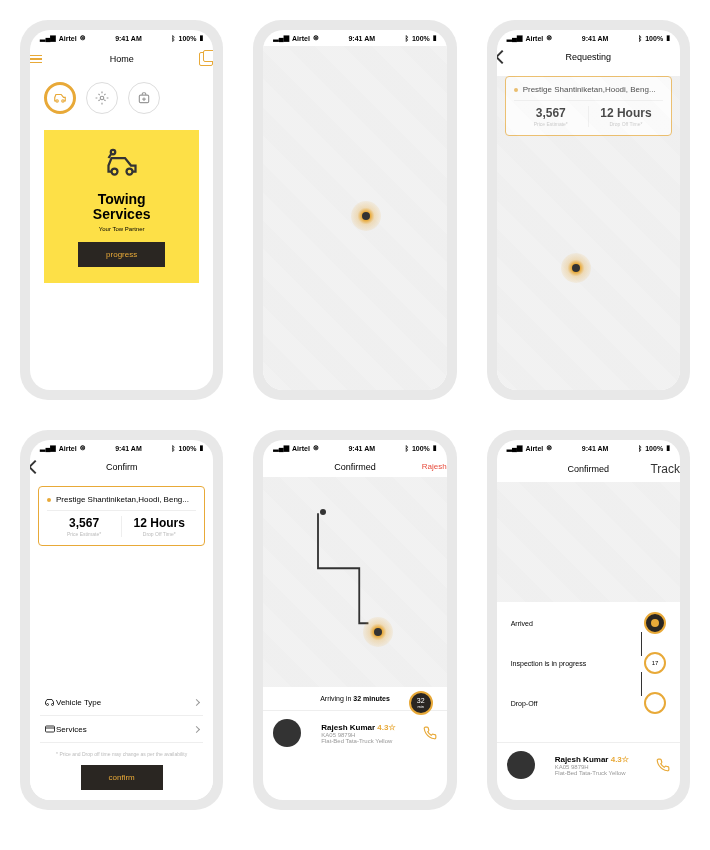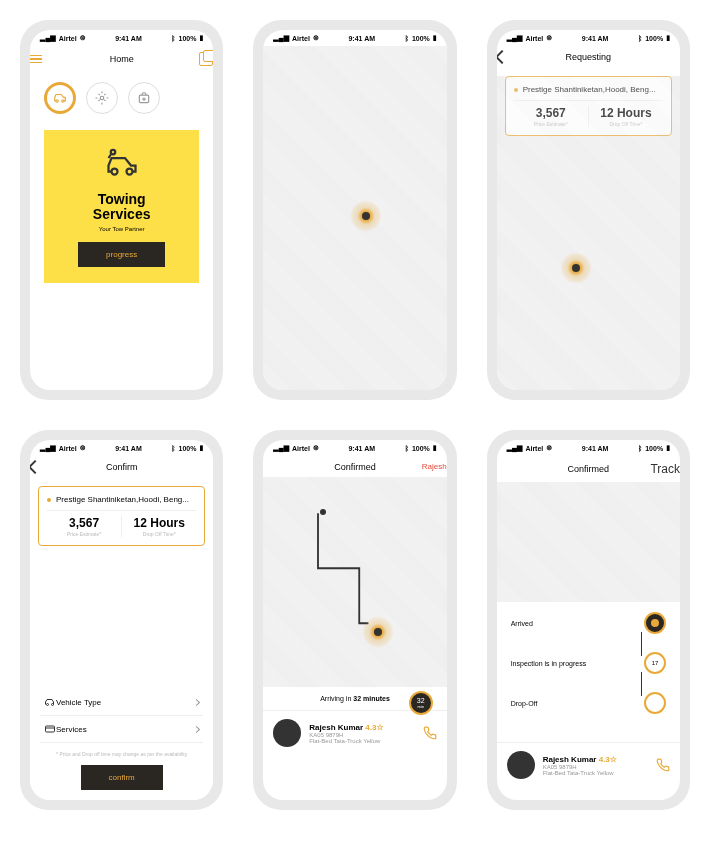--- a/index.html
+++ b/index.html
@@ -40,21 +40,21 @@
 .btn-dark{background:#2a2622;color:#e8a938;border:none;padding:8px 28px;font-size:8px;margin-top:10px;cursor:pointer}
 .bottom-panel{position:absolute;bottom:0;left:0;right:0;background:#fff;padding:10px}
 .option-row{display:flex;align-items:center;justify-content:space-between;padding:7px 4px;border-bottom:1px solid #eee;cursor:pointer}
 .option-row .lbl{font-size:8px;display:flex;align-items:center;}
 .chevron{width:5px;height:5px;border-right:1px solid #999;border-top:1px solid #999;transform:rotate(45deg)}
 .fine-print{font-size:5px;color:#bbb;text-align:center;margin:8px 0}
 .confirm-btn{display:block;margin:0 auto}
 .arriving{text-align:center;font-size:7px;padding:8px;position:relative}
 .arriving b{font-weight:700}
 .timer-badge{position:absolute;right:14px;top:4px;width:24px;height:24px;border-radius:50%;background:#2a2622;color:#fff;display:flex;flex-direction:column;align-items:center;justify-content:center;font-size:7px;border:2px solid #e8a938}
-.driver{display:flex;align-items:center;gap:8px;padding:8px 10px;border-top:1px solid #eee}
+.driver{display:flex;align-items:center;gap:20px;padding:8px 10px;border-top:1px solid #eee}
 .avatar{width:28px;height:28px;border-radius:50%;background:#333}
 .driver-info{flex:1}
 .driver-name{font-size:8px;font-weight:600}
 .driver-name .rating{color:#e8a938}
 .driver-det{font-size:6px;color:#999}
 .phone-icon{width:14px;height:14px;cursor:pointer}
 .cancel{color:#e74c3c;font-size:8px;cursor:pointer}
 .track{color:#333;font-size:12px;cursor:pointer}
 .route{position:absolute;stroke:#333;stroke-width:2;fill:none}
 .timeline{padding:10px 14px}

